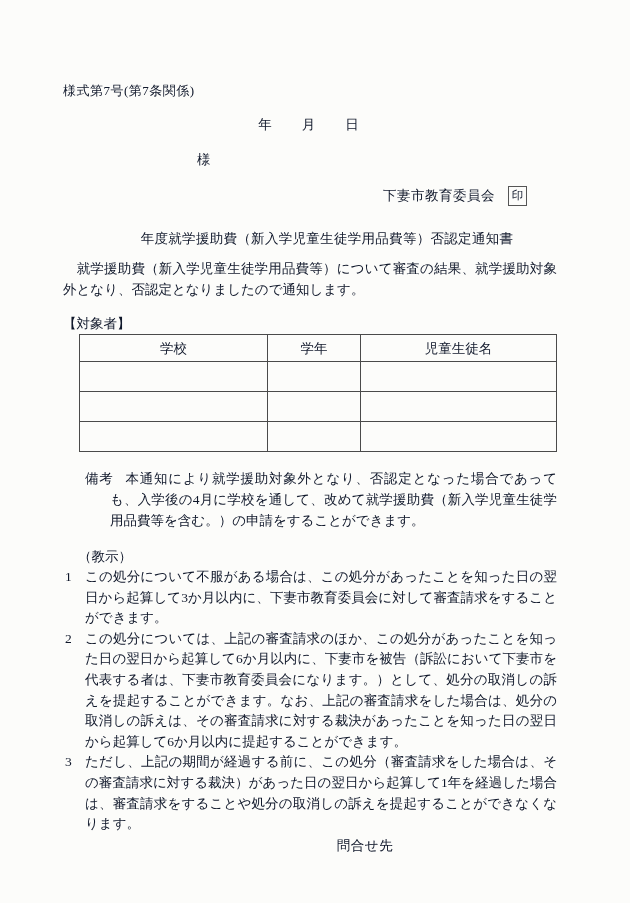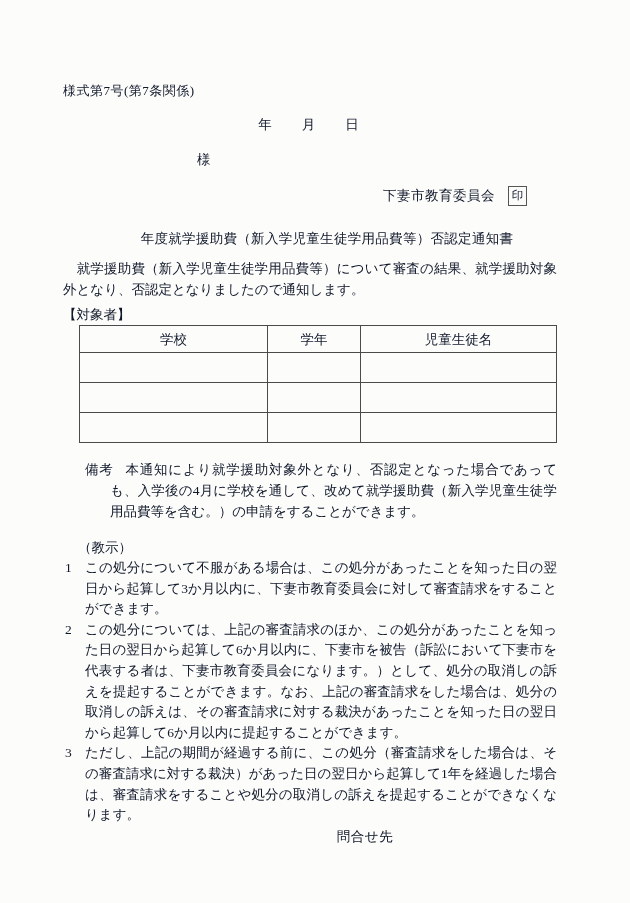--- a/index.html
+++ b/index.html
@@ -62,21 +62,21 @@
     margin-left: 34px;
     text-align: center;
     letter-spacing: 0.3px;
   }
   .body-paragraph {
     margin-top: 9px;
     text-align: justify;
     line-height: 21px;
   }
   .subjects-heading {
-    margin-top: 4px;
+    margin-top: 13px;
   }
   table.subjects-table {
     margin-left: 16px;
     width: 477px;
     border-collapse: collapse;
     table-layout: fixed;
   }
   table.subjects-table th,
   table.subjects-table td {
     border: 1px solid #4a4a4a;

